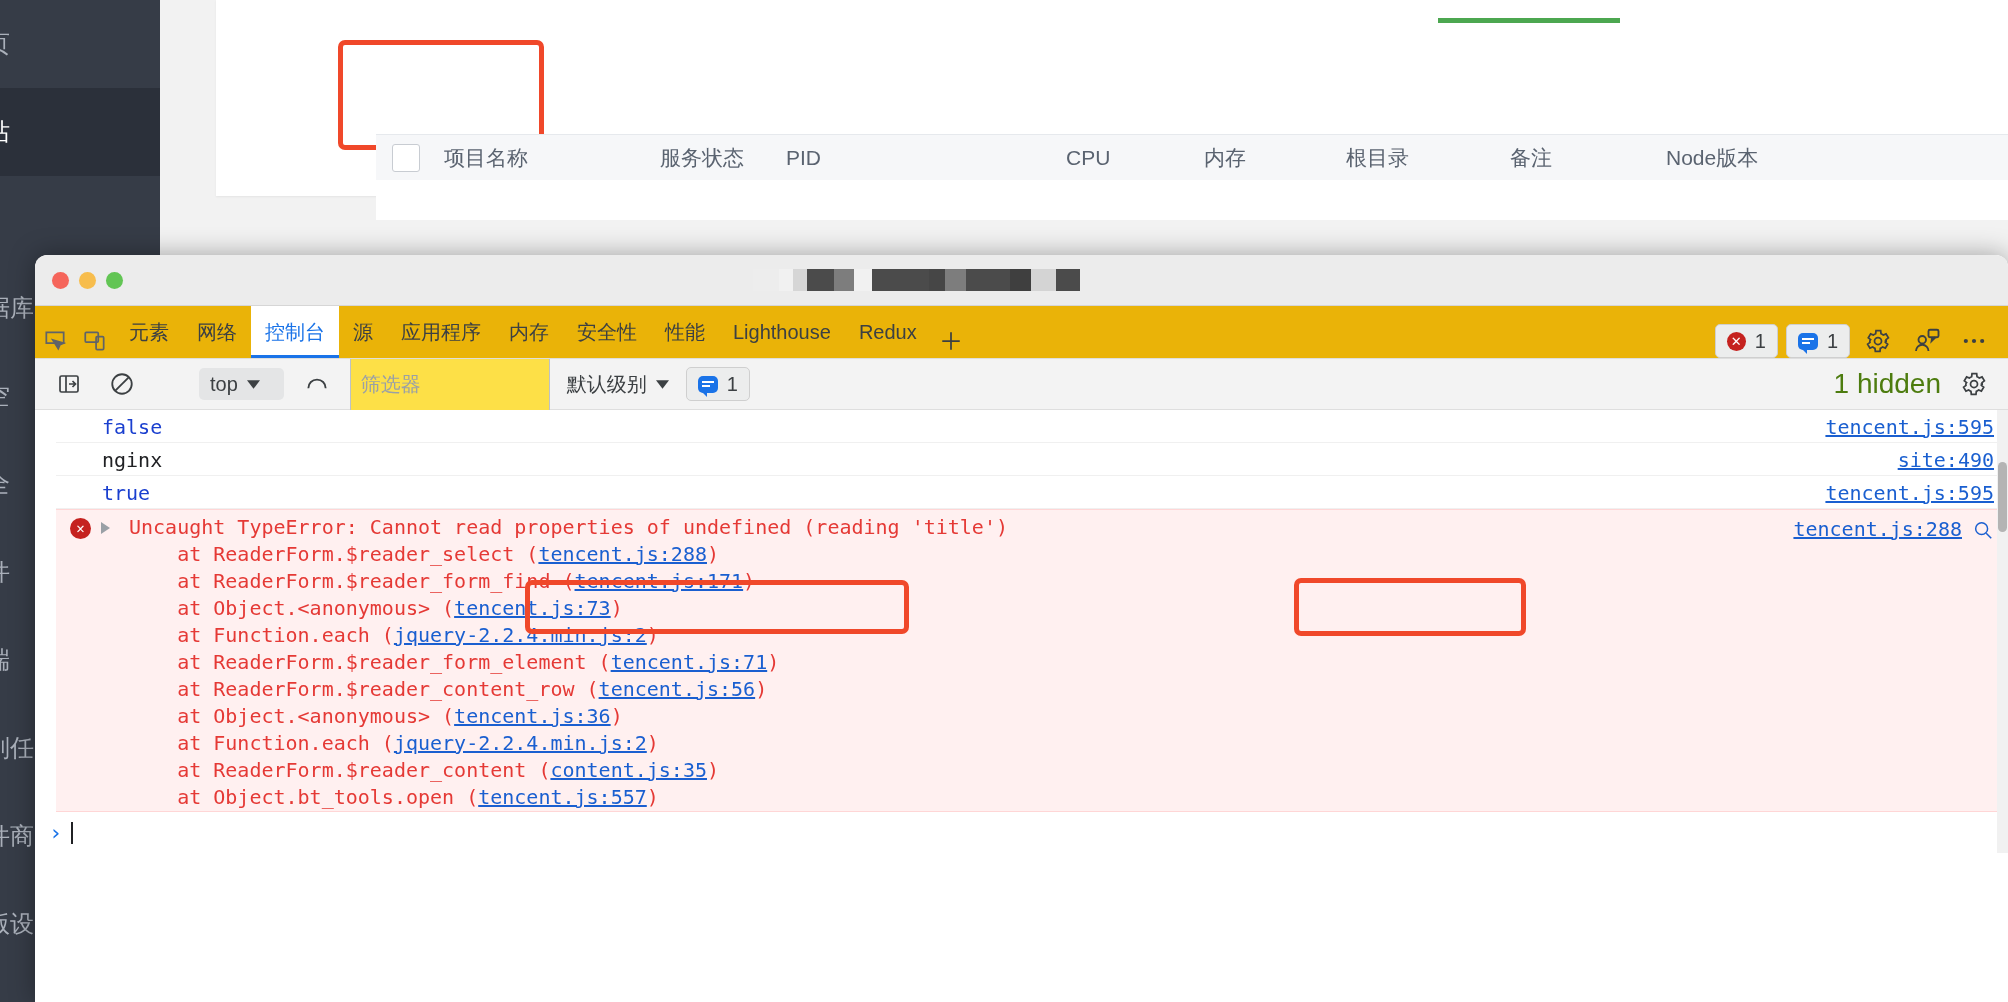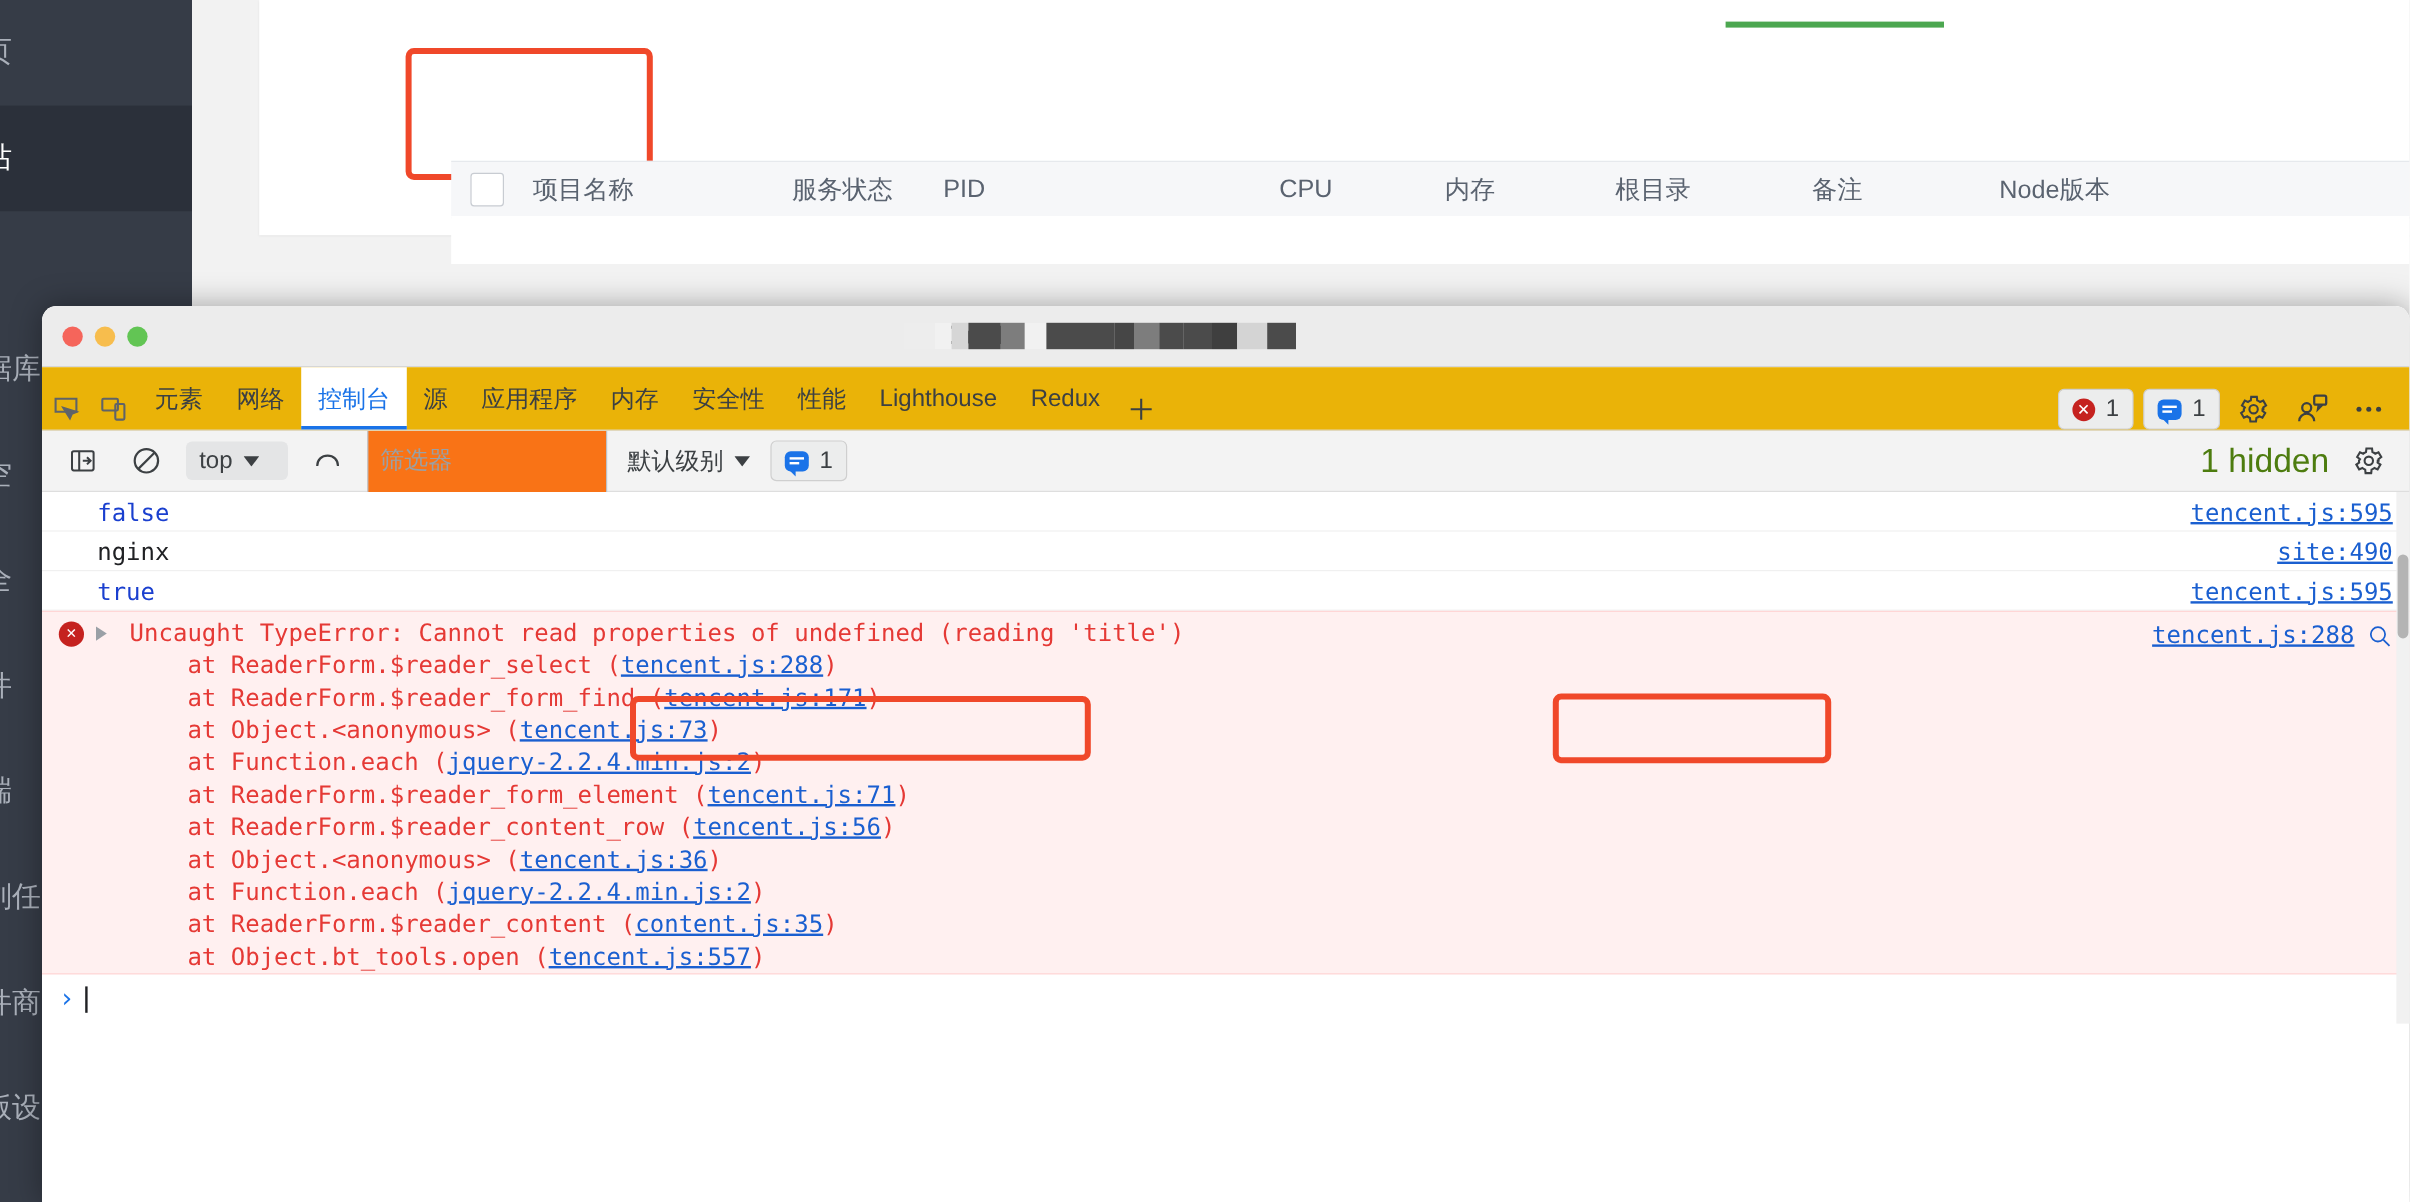--- a/index.html
+++ b/index.html
@@ -138,45 +138,46 @@
   .msg-bubble i + i { top: 9px; width: 8px; }
 
   .dt-filterbar {
     height: 50px; background: #f3f3f3; border-bottom: 1px solid #dedede;
     display: flex; align-items: center; padding: 0 14px; gap: 13px;
   }
   .ctx-select {
     background: #e4e5e6; border-radius: 5px; height: 32px; padding: 0 24px 0 11px;
     display: flex; align-items: center; gap: 9px; font-size: 20px; color: #3c4043;
     cursor: pointer;
+    margin-left: 44px;
   }
   .filter-input {
     width: 178px; height: 32px; border: 1px solid #bdc1c6; border-radius: 5px;
-    background: #f97316; font-size: 20px; color: #3c4043; padding: 18px 10px;
+    background: #fde047; font-size: 20px; color: #3c4043; padding: 18px 10px;
     font-family: "Liberation Sans", sans-serif; outline: none;
   }
   .filter-input::placeholder { color: #9aa0a6; }
   .level-select {
     display: flex; align-items: center; gap: 9px; font-size: 20px; color: #3c4043;
     cursor: pointer; padding: 0 4px;
   }
   .lvl-pill {
     display: flex; align-items: center; gap: 9px;
     border: 1px solid #cfcfcf; border-radius: 5px; background: #eceded;
     height: 32px; padding: 0 11px; font-size: 20px; color: #3c4043; cursor: pointer;
   }
   .hidden-note { margin-left: auto; font-size: 28px; color: #4d7c0f; }
 
   
   .console { background: #fff; position: relative; }
   .c-row {
     display: flex; align-items: flex-start; justify-content: space-between;
     border-bottom: 1px solid #f0f0f0; padding: 4px 14px 0 0;
     font-family: "DejaVu Sans Mono", monospace; font-size: 20px;
-    line-height: 1.35; min-height: 28px;
+    line-height: 1.35; min-height: 28px; margin-left: 21px;
   }
   .c-left { display: flex; align-items: flex-start; gap: 10px; padding-left: 14px; }
   .c-gutter { width: 22px; flex: 0 0 22px; }
   .c-text { color: #202124; white-space: pre; }
   .c-text.blue { color: #1a3fcf; }
   .c-src {
     color: #1a5fd0; text-decoration: underline; white-space: nowrap; cursor: pointer;
     font-family: "DejaVu Sans Mono", monospace;
   }
   .c-row.error {

